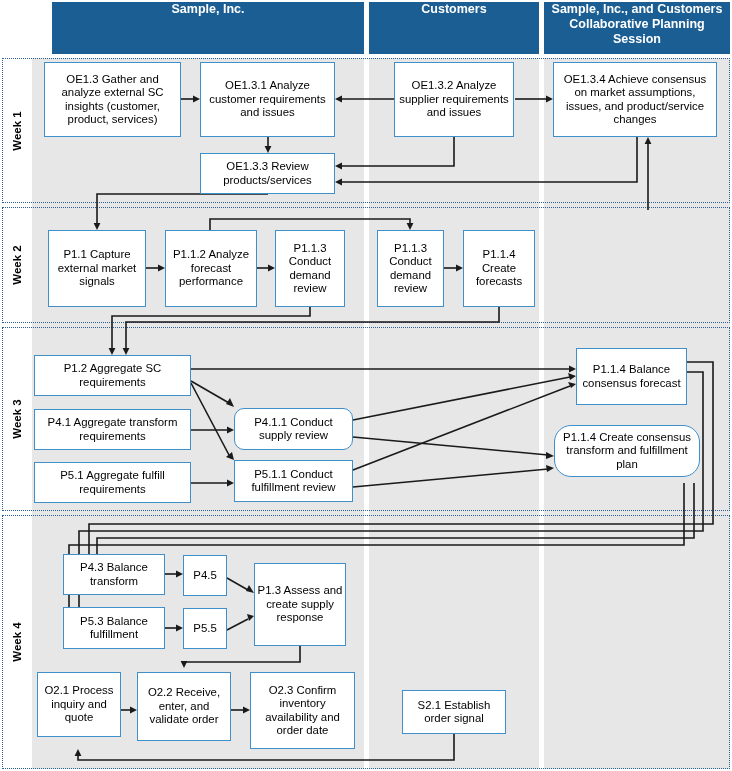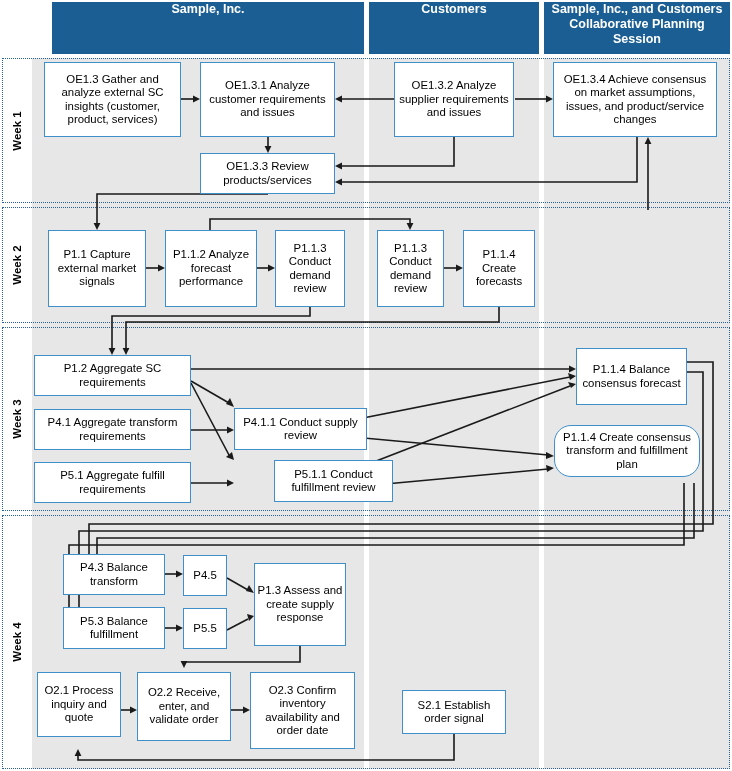--- a/index.html
+++ b/index.html
@@ -211,24 +211,24 @@
 
   <div class="box" style="left:34px;top:355px;width:157px;height:41px;">
       <span>P1.2 Aggregate SC requirements</span>
     </div>
   <div class="box" style="left:34px;top:409px;width:157px;height:41px;">
       <span>P4.1 Aggregate transform requirements</span>
     </div>
   <div class="box" style="left:34px;top:462px;width:157px;height:41px;">
       <span>P5.1 Aggregate fulfill requirements</span>
     </div>
-  <div class="box" style="left:234px;top:408px;width:133px;height:42px;">
+  <div class="box" style="left:234px;top:408px;width:119px;height:42px;border-radius:10px;">
       <span>P4.1.1 Conduct supply review</span>
     </div>
-  <div class="box" style="left:234px;top:460px;width:119px;height:42px;margin-left:40px;">
+  <div class="box" style="left:234px;top:460px;width:119px;height:42px;">
       <span>P5.1.1 Conduct fulfillment review</span>
     </div>
   <div class="box" style="left:576px;top:348px;width:111px;height:57px;">
       <span>P1.1.4 Balance consensus forecast</span>
     </div>
   <div class="box" style="left:554px;top:425px;width:146px;height:52px;border-radius:17px;">
       <span>P1.1.4 Create consensus transform and fulfillment plan</span>
     </div>
 
   <div class="box" style="left:63px;top:554px;width:102px;height:41px;">

